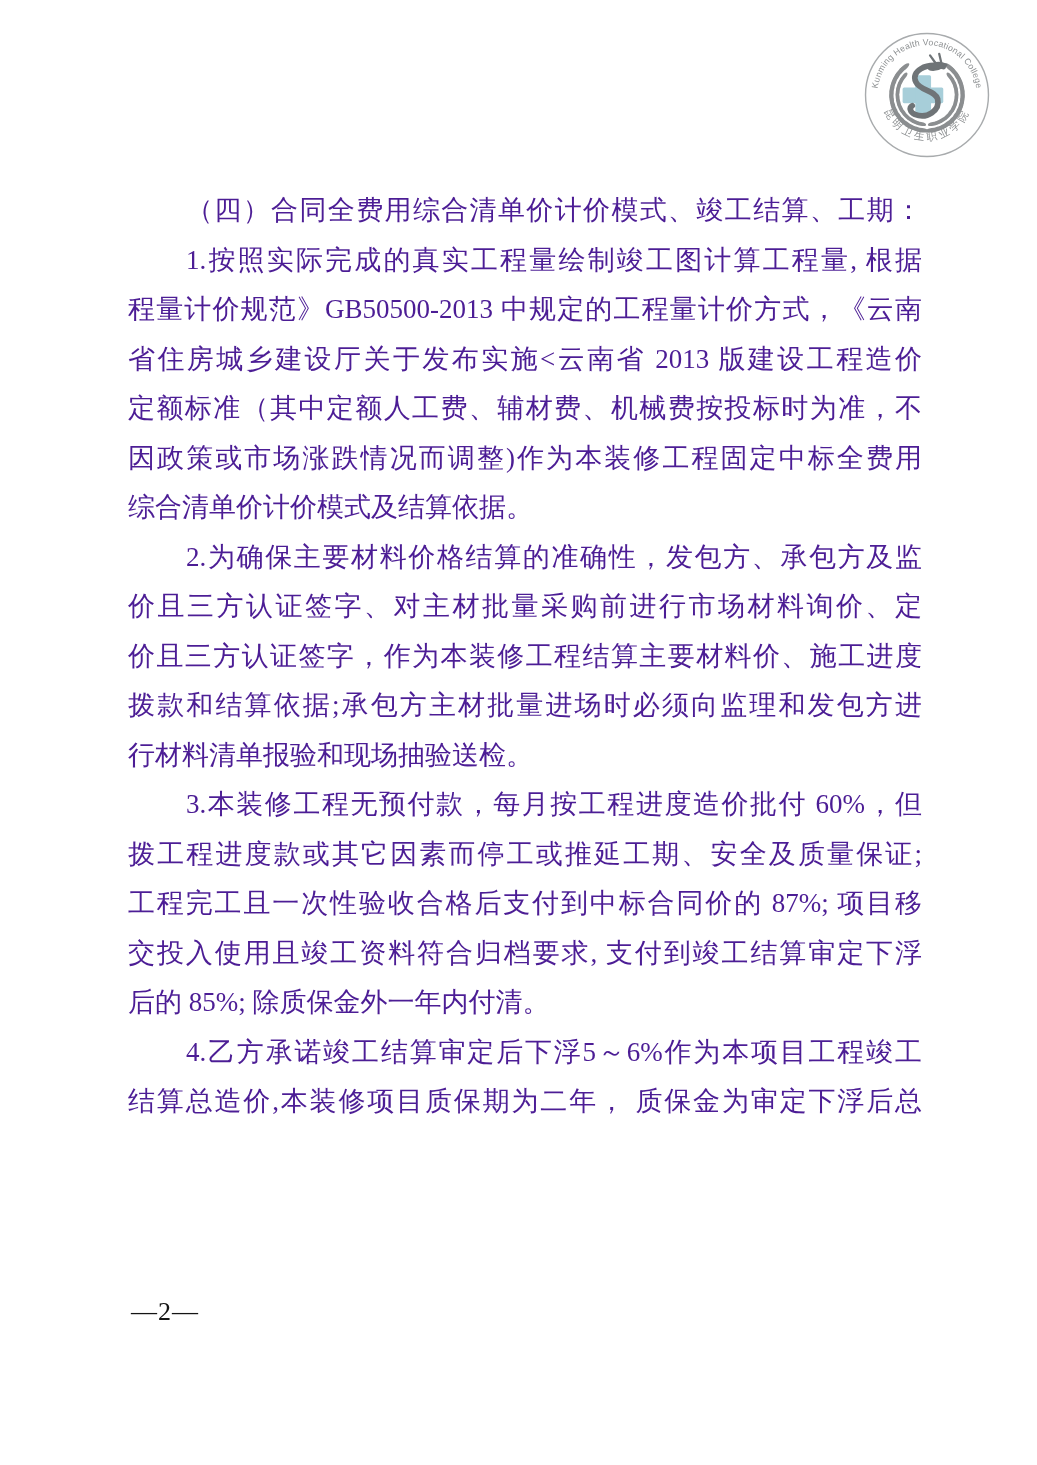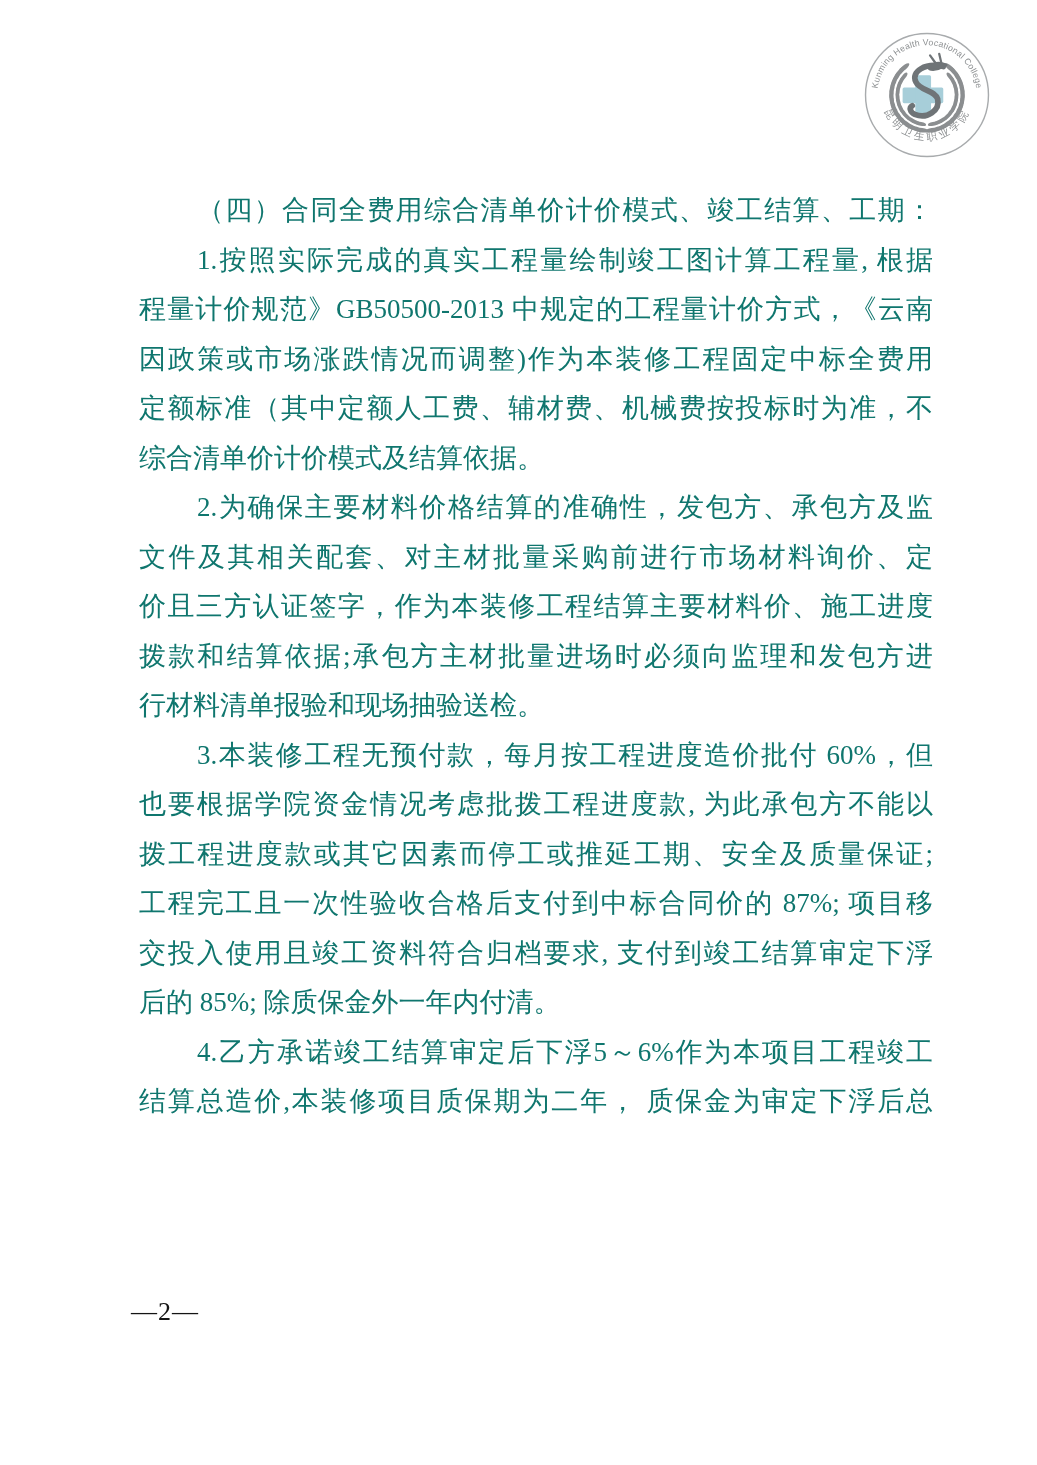--- a/index.html
+++ b/index.html
@@ -28,25 +28,25 @@
     letter-spacing: 0.2px;
   }
   .seal-bottom-text {
     font-family: "Liberation Sans", "DejaVu Sans", sans-serif;
     font-size: 10.5px;
     fill: #8d9092;
     letter-spacing: 3px;
   }
   .doc-text {
     position: absolute;
-    left: 139px;
+    left: 128px;
     top: 186px;
     width: 794px;
     font-size: 27px;
-    color: #0f766e;
+    color: #4c1d95;
   }
   .line {
     height: 49.5px;
     line-height: 49.5px;
     white-space: pre;
     overflow: hidden;
   }
   .line.justify {
     white-space: normal;
     text-align: justify;
@@ -142,30 +142,30 @@
         <path d="M 62,35 Q 70,26 81,31 Q 84,32.5 80,34.5 Q 74,38 68,38.5 Q 63,38.5 62,35 Z" fill="#6f7477" stroke="none"></path>
         <path d="M 78,34 C 60,30 46,39 51,49 C 55,58 70,57 72.5,66 C 75,77 62,86 50,81 C 45.5,79 44,74.5 47.5,72.5" stroke-width="5.6"></path>
       </g>
     </svg>
   </div>
 
   <div id="text-lines" class="doc-text">
       <div class="line justify indent">（四）合同全费用综合清单价计价模式、竣工结算、工期：</div>
       <div class="line justify indent">1.按照实际完成的真实工程量绘制竣工图计算工程量, 根据</div>
       <div class="line justify">程量计价规范》GB50500-2013 中规定的工程量计价方式，《云南</div>
+      <div class="line justify">省住房城乡建设厅关于发布实施&lt;云南省 2013 版建设工程造价</div>
+      <div class="line justify">定额标准（其中定额人工费、辅材费、机械费按投标时为准，不</div>
       <div class="line justify">因政策或市场涨跌情况而调整)作为本装修工程固定中标全费用</div>
-      <div class="line justify">定额标准（其中定额人工费、辅材费、机械费按投标时为准，不</div>
       <div class="line">综合清单价计价模式及结算依据。</div>
       <div class="line justify indent">2.为确保主要材料价格结算的准确性，发包方、承包方及监</div>
-      <div class="line justify">文件及其相关配套、对主材批量采购前进行市场材料询价、定</div>
+      <div class="line justify">价且三方认证签字、对主材批量采购前进行市场材料询价、定</div>
       <div class="line justify">价且三方认证签字，作为本装修工程结算主要材料价、施工进度</div>
       <div class="line justify">拨款和结算依据;承包方主材批量进场时必须向监理和发包方进</div>
       <div class="line">行材料清单报验和现场抽验送检。</div>
       <div class="line justify indent">3.本装修工程无预付款，每月按工程进度造价批付 60%，但</div>
-      <div class="line justify">也要根据学院资金情况考虑批拨工程进度款, 为此承包方不能以</div>
       <div class="line justify">拨工程进度款或其它因素而停工或推延工期、安全及质量保证;</div>
       <div class="line justify">工程完工且一次性验收合格后支付到中标合同价的 87%; 项目移</div>
       <div class="line justify">交投入使用且竣工资料符合归档要求, 支付到竣工结算审定下浮</div>
       <div class="line">后的 85%; 除质保金外一年内付清。</div>
       <div class="line justify indent">4.乙方承诺竣工结算审定后下浮5～6%作为本项目工程竣工</div>
       <div class="line justify">结算总造价,本装修项目质保期为二年， 质保金为审定下浮后总</div>
     </div>
 
   <div class="page-number">—2—</div>
 

